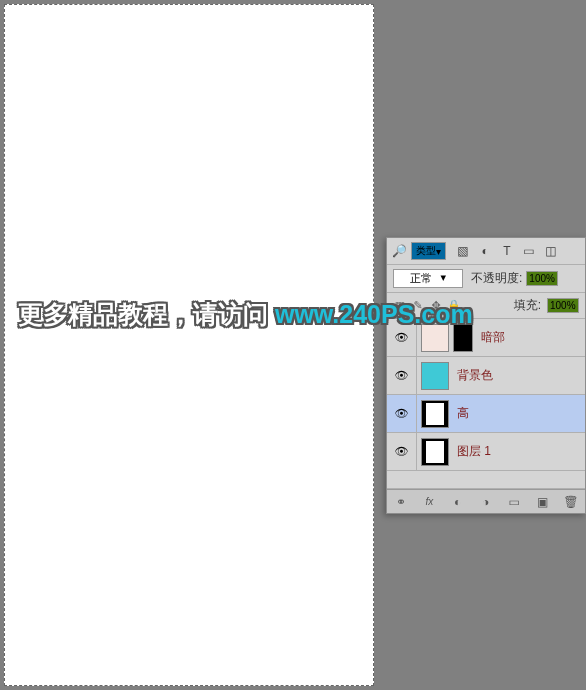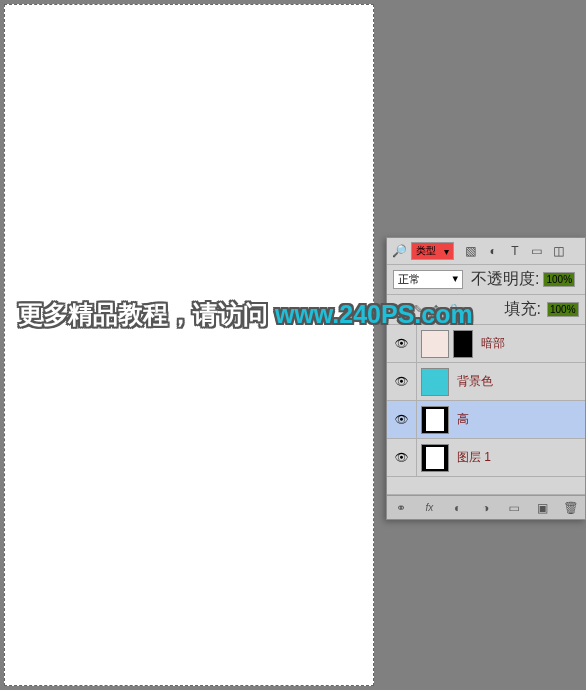--- a/index.html
+++ b/index.html
@@ -4,26 +4,26 @@
 <style>
 * { box-sizing: border-box; margin: 0; padding: 0; }
 body { width: 586px; height: 690px; background: #808080; font-family: "Microsoft YaHei", sans-serif; font-size: 11px; overflow: hidden; position: relative; }
 .canvas { position: absolute; left: 4px; top: 4px; width: 370px; height: 682px; background: #ffffff; border: 1px dashed #666; }
 .layers-panel { position: absolute; right: 0; top: 237px; width: 200px; background: #d5d5d5; border: 1px solid #8c8c8c; box-shadow: -2px 2px 6px rgba(0,0,0,0.3); }
 .panel-tabs { display: flex; height: 22px; background: #b8b8b8; border-bottom: 1px solid #8c8c8c; }
 .panel-tab { padding: 3px 6px; font-size: 11px; color: #333; cursor: default; border-right: 1px solid #999; }
 .panel-tab.active { background: #d5d5d5; border-bottom: 1px solid #d5d5d5; margin-bottom: -1px; }
 .panel-menu { margin-left: auto; width: 18px; display: flex; align-items: center; justify-content: center; }
 .filter-row { display: flex; align-items: center; padding: 4px 6px; gap: 4px; border-bottom: 1px solid #b0b0b0; }
-.filter-select { border: 1px solid #999; background: #ef4444; padding: 1px 4px; font-size: 10px; display: flex; align-items: center; gap: 8px; }
+.filter-select { border: 1px solid #999; background: #0369a1; padding: 1px 4px; font-size: 10px; display: flex; align-items: center; gap: 0; }
 .filter-icons { display: flex; gap: 8px; margin-left: 6px; }
 .filter-icon { width: 14px; height: 14px; display: inline-flex; align-items: center; justify-content: center; color: #444; font-size: 12px; }
 .blend-row { display: flex; align-items: center; padding: 4px 6px; gap: 4px; border-bottom: 1px solid #b0b0b0; }
-.blend-select { border: 1px solid #999; background: #fff; padding: 1px 4px; font-size: 11px; flex: 1; display: flex; justify-content: space-between; max-width: 70px; }
-.opacity-label { font-size: 16px; color: #333; margin-left: 4px; }
+.blend-select { border: 1px solid #999; background: #fff; padding: 1px 16px; font-size: 11px; flex: 1; display: flex; justify-content: space-between; max-width: 70px; }
+.opacity-label { font-size: 12px; color: #333; margin-left: 4px; }
 .opacity-input { border: 1px solid #999; background: #4d7c0f; width: 32px; font-size: 10px; padding: 1px 2px; }
 .lock-row { display: flex; align-items: center; padding: 4px 6px; gap: 6px; border-bottom: 1px solid #b0b0b0; }
 .lock-icons { display: flex; gap: 4px; }
 .lock-icon { width: 14px; height: 14px; display: inline-flex; align-items: center; justify-content: center; color: #666; font-size: 11px; }
 .layer-list { background: #d5d5d5; }
 .layer-item { display: flex; align-items: center; height: 38px; border-bottom: 1px solid #b0b0b0; }
 .layer-item.selected { background: #b8ccf0; }
 .eye-col { width: 30px; display: flex; align-items: center; justify-content: center; border-right: 1px solid #b0b0b0; height: 100%; }
 .layer-thumb { width: 28px; height: 28px; border: 1px solid #888; margin-left: 4px; background: #fff; }
 .mask-thumb { width: 20px; height: 28px; border: 1px solid #888; margin-left: 4px; background: #000; position: relative; }

